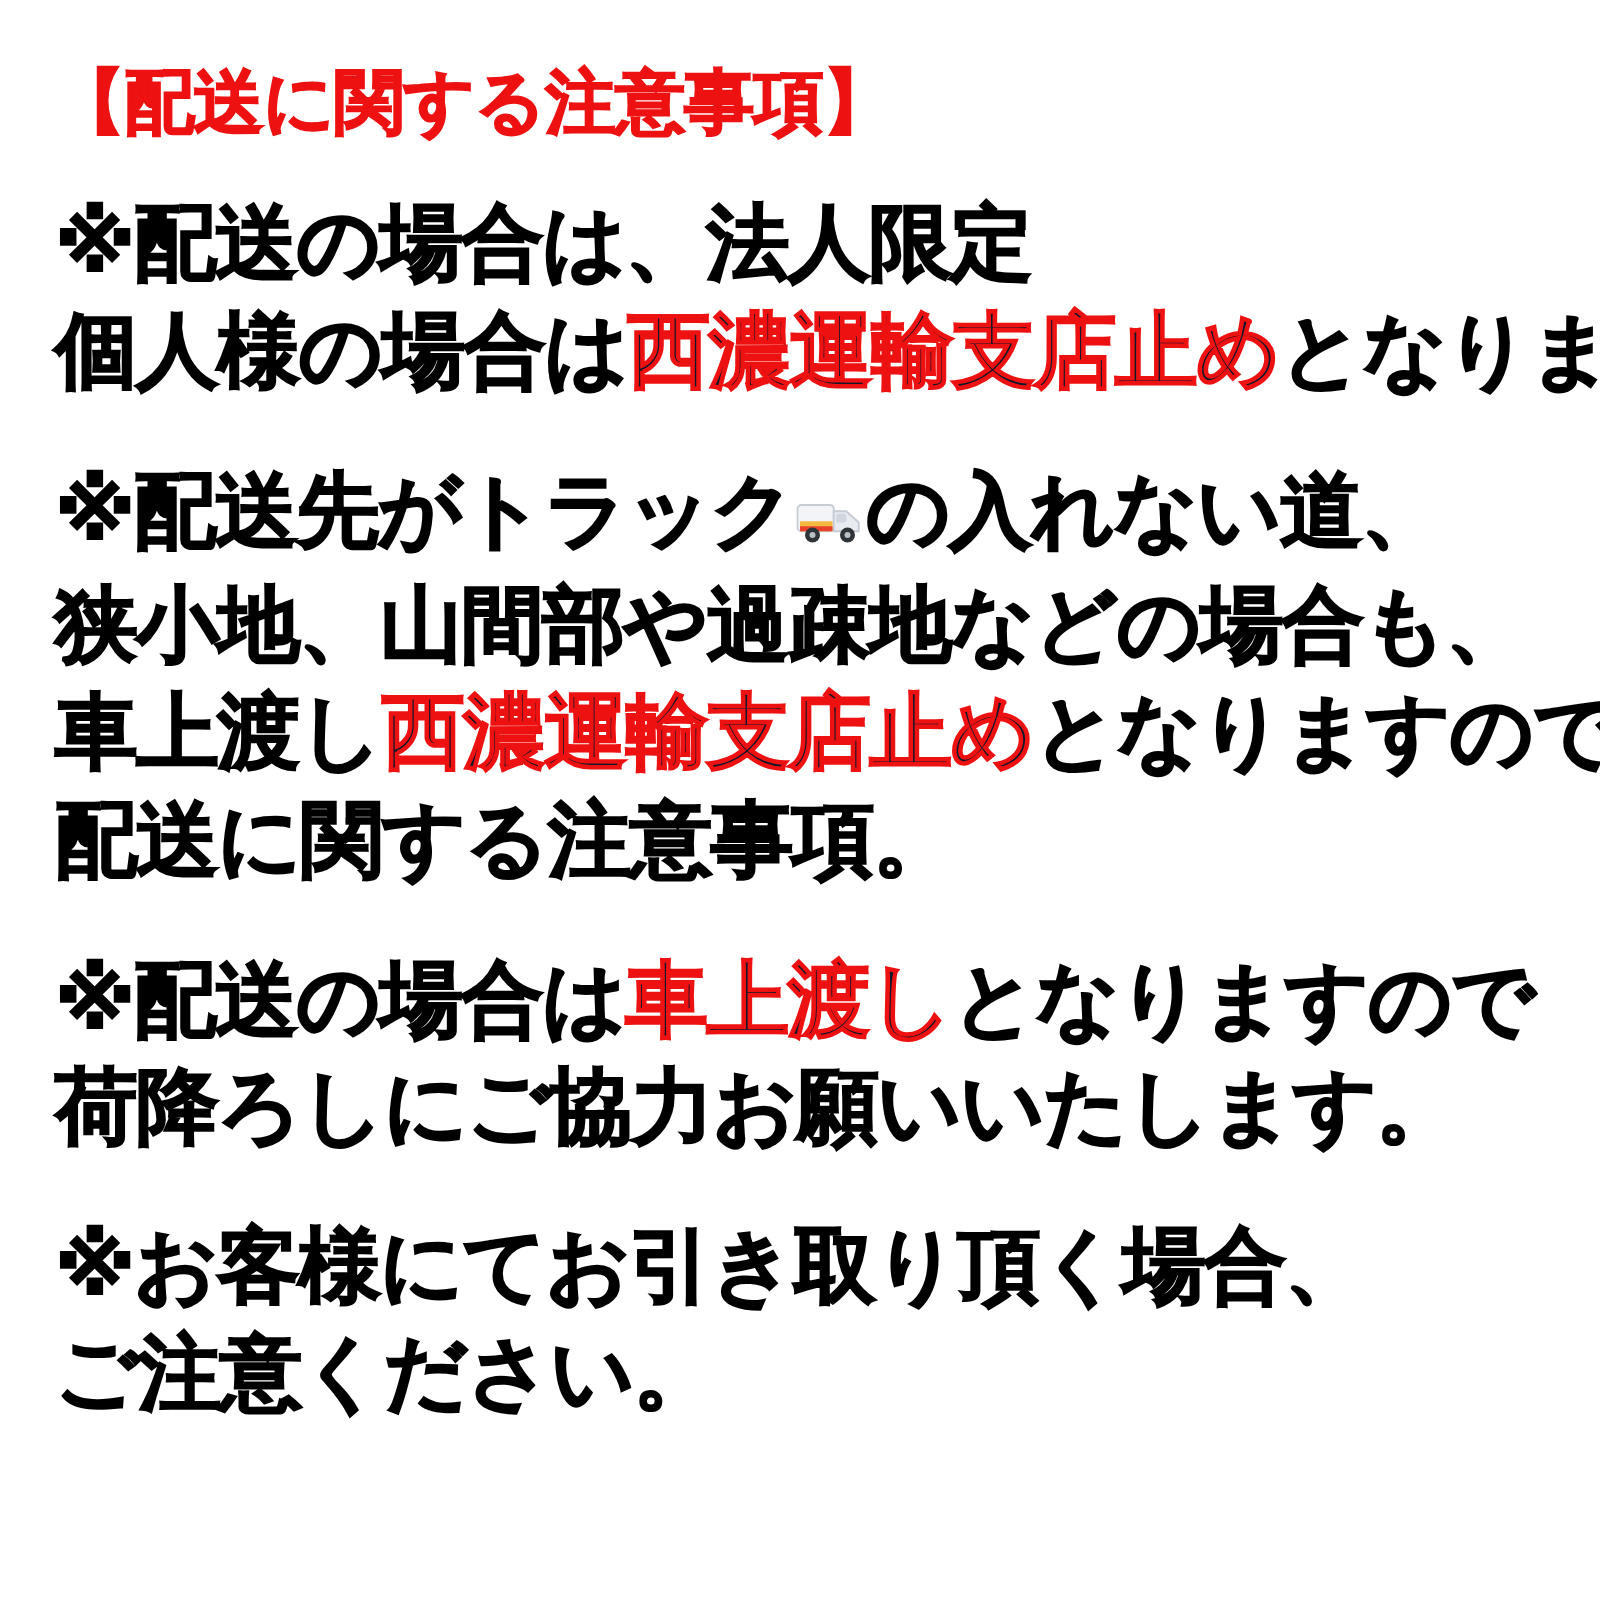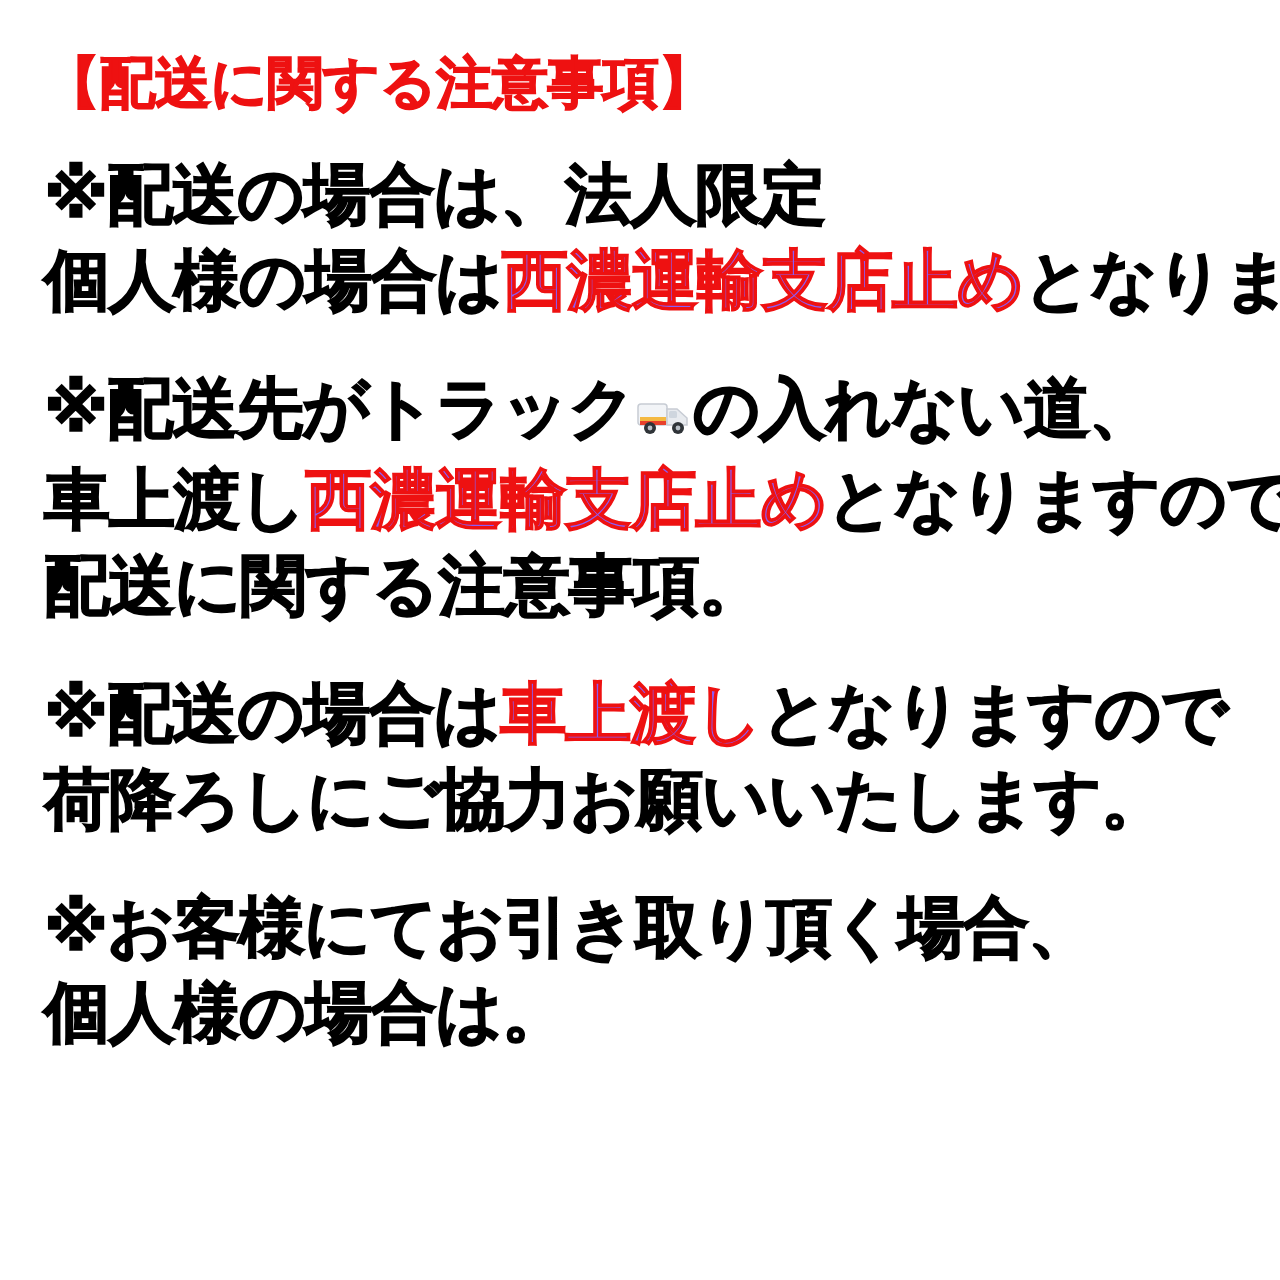--- a/index.html
+++ b/index.html
@@ -35,21 +35,21 @@
   }
   .line {
     font-size: 66px;
     font-weight: 900;
     line-height: 1.30;
     letter-spacing: -1px;
     white-space: nowrap;
     -webkit-text-stroke: 1.6px #000000;
   }
   .red {
-    color: #8b5cf6;
+    color: #0f172a;
     margin-top: 15px;
     -webkit-text-stroke: 1.6px #ee1111;
   }
   .truck-icon {
     display: inline-block;
     vertical-align: -6px;
     margin: 0 2px;
   }
 </style>
 </head>
@@ -76,20 +76,23 @@
         <rect x="3" y="20" width="26" height="8" fill="#f4b942"></rect>
         <rect x="3" y="24" width="26" height="4" fill="#e8412c"></rect>
         <rect x="32" y="14" width="8" height="7" rx="1.5" fill="#cfd6de"></rect>
         <circle cx="13" cy="31" r="6" fill="#2f3438"></circle>
             <circle cx="13" cy="31" r="2.4" fill="#b9c0c7"></circle>
         <circle cx="41" cy="31" r="6" fill="#2f3438"></circle>
             <circle cx="41" cy="31" r="2.4" fill="#b9c0c7"></circle>
       </svg></span><span>の入れない道、</span>
     </div>
     <div class="line">
+      <span>狭小地、山間部や過疎地などの場合も、</span>
+    </div>
+    <div class="line">
       <span>車上渡し</span><span class="red">西濃運輸支店止め</span><span>となりますので</span>
     </div>
     <div class="line">
       <span>配送に関する注意事項。</span>
     </div>
   </div>
 
   <div class="block">
     <div class="line">
       <span>※配送の場合は</span><span class="red">車上渡し</span><span>となりますので</span>
@@ -97,17 +100,17 @@
     <div class="line">
       <span>荷降ろしにご協力お願いいたします。</span>
     </div>
   </div>
 
   <div class="block">
     <div class="line">
       <span>※お客様にてお引き取り頂く場合、</span>
     </div>
     <div class="line">
-      <span>個人様の場合は。</span>
+      <span>ご注意ください。</span>
     </div>
   </div>
 
 </div>
 
 </body></html>

